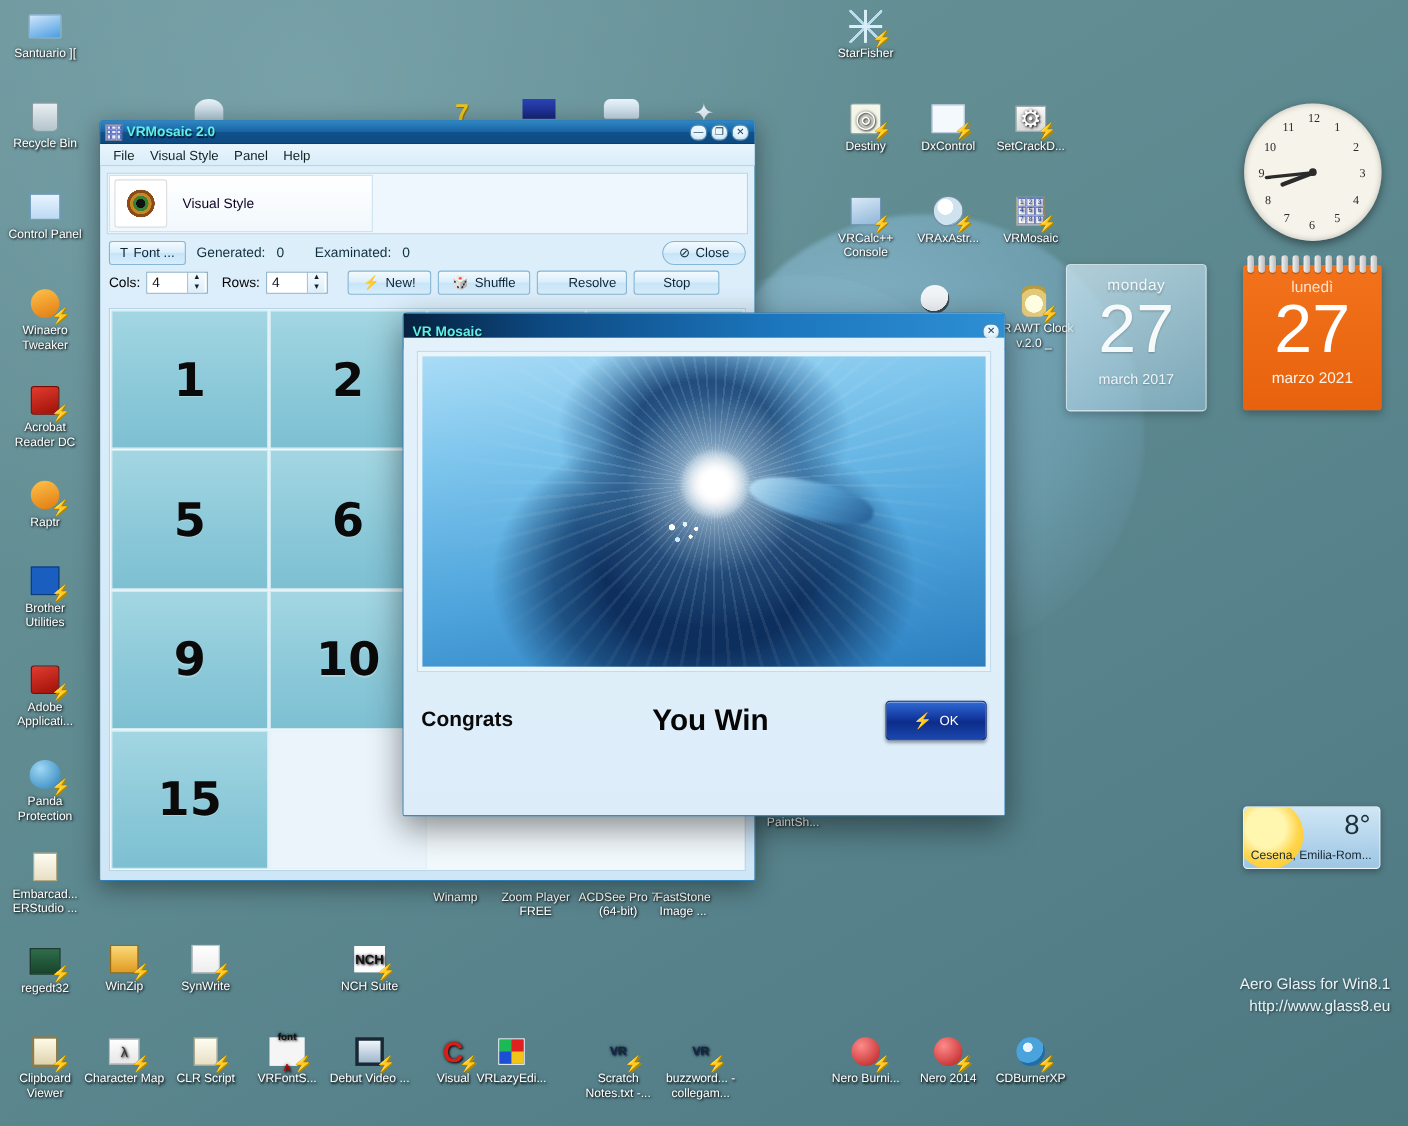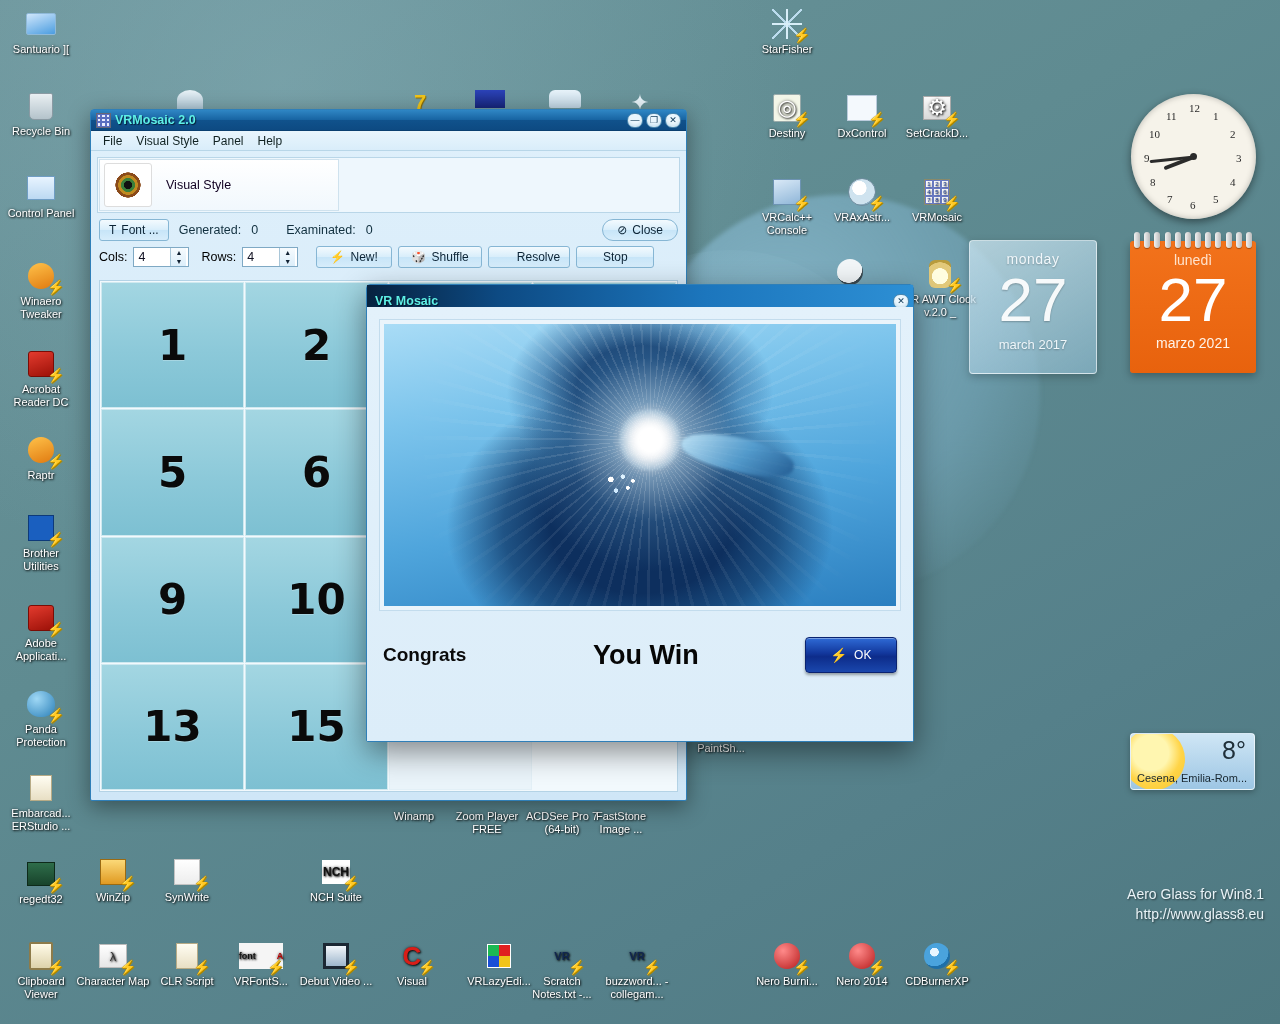--- a/index.html
+++ b/index.html
@@ -68,21 +68,21 @@
   .art-dx { width:30px;height:26px;background:#f4f9fd;border:1px solid #bcd;}
   .art-mosaicicon { width:26px;height:26px;background:#fffef0;border:1px solid #8a8a6a;
       display:grid;grid-template-columns:repeat(3,1fr);grid-template-rows:repeat(3,1fr);}
   .art-mosaicicon i { border:1px solid #6b7cc4;font-style:normal;font-size:6px;color:#20409a;display:flex;align-items:center;justify-content:center;background:#fff;}
   .art-watch { width:22px;height:28px;background:radial-gradient(circle at 50% 58%,#fffde0 0 40%,#e2c97a 42% 70%,#b89b3c 72%);border-radius:6px;}
   .art-winzip { width:26px;height:26px;background:linear-gradient(180deg,#fbd978,#e09a22);border:1px solid #9a6a12;}
   .art-nch { width:28px;height:24px;background:#fff;display:flex;align-items:center;justify-content:center;font-weight:bold;font-size:12px;color:#111;}
   .art-context { width:26px;height:26px;display:flex;align-items:center;justify-content:center;color:#d91e18;font-size:26px;font-weight:bold;line-height:22px;}
   .art-vr { width:30px;height:26px;display:flex;flex-direction:column;align-items:center;justify-content:center;color:#10264f;font-weight:bold;font-size:11px;line-height:10px;}
   .art-quad { width:24px;height:24px;display:grid;grid-template-columns:1fr 1fr;grid-template-rows:1fr 1fr;border:1px solid #fff;}
-  .art-font { width:46px;height:26px;background:#f5f5f5;display:flex;align-items:center;justify-content:center;font-size:9px;font-weight:bold;color:#111;flex-direction:row;line-height:8px;gap:21px;}
+  .art-font { width:46px;height:26px;background:#f5f5f5;display:flex;align-items:center;justify-content:center;font-size:9px;font-weight:bold;color:#111;flex-direction:column;line-height:8px;gap:21px;}
   .art-charmap { width:28px;height:24px;background:linear-gradient(180deg,#fff,#e6e6e6);border:1px solid #bbb;display:flex;align-items:center;justify-content:center;font-size:13px;color:#333;}
   .art-regedit { width:28px;height:24px;background:linear-gradient(180deg,#2e6d4a,#18432b);border:1px solid #0e2a1a;}
   .art-brother { width:26px;height:26px;background:#1a5fbf;border:1px solid #0d3a7a;}
   .art-synwrite { width:26px;height:26px;background:linear-gradient(180deg,#ffffff,#ededed);border:1px solid #c3c3c3;}
   .art-destiny { width:28px;height:28px;background:#f3f6e8;border:1px solid #9aa;border-radius:2px;display:flex;align-items:center;justify-content:center;}
   .art-vrcalc { width:28px;height:26px;background:linear-gradient(160deg,#d9e9f7,#8fb6d8);border:1px solid #6d93b3;}
   .art-vrax { width:28px;height:28px;border-radius:50%;background:radial-gradient(circle at 40% 35%,#ffffff 0 30%,#cfe3ef 32% 70%,#8fb0c4 72%);border:1px solid #6f8c9e;}
 
   
   .hidden-icon { position:absolute; width:40px; height:26px; overflow:hidden; }
@@ -465,21 +465,21 @@
     </div>
   <span class="lab">Debut Video ...</span>
 </div>
 <div class="dicon" style="left:375px;top:940px;">
   <div class="glyph">
       <div class="art-context">C</div>
       <span class="bolt">⚡</span>
     </div>
   <span class="lab">Visual</span>
 </div>
-<div class="dicon" style="left:462px;top:940px;">
+<div class="dicon" style="left:428px;top:940px;">
   <div class="glyph">
     <div class="art-quad">
         <i style="background:#1db954"></i>
         <i style="background:#e02020"></i>
         <i style="background:#1a4fd6"></i>
         <i style="background:#f0c419"></i>
       </div>
   </div>
   <span class="lab">VRLazyEdi...</span>
 </div>
@@ -775,21 +775,20 @@
     <div class="tile">3</div>
     <div class="tile">4</div>
     <div class="tile">5</div>
     <div class="tile">6</div>
     <div class="tile">7</div>
     <div class="tile">8</div>
     <div class="tile">9</div>
     <div class="tile">10</div>
     <div class="tile">11</div>
     <div class="tile">12</div>
-    <div class="tile">13</div>
     <div class="tile">15</div>
     <div class="tile empty"></div>
   </div>
 </div>
 
 <div id="vrdialog">
   <div class="titlebar">
     <div class="titletext">VR Mosaic</div>
     <div class="winbtn">✕</div>
   </div>

